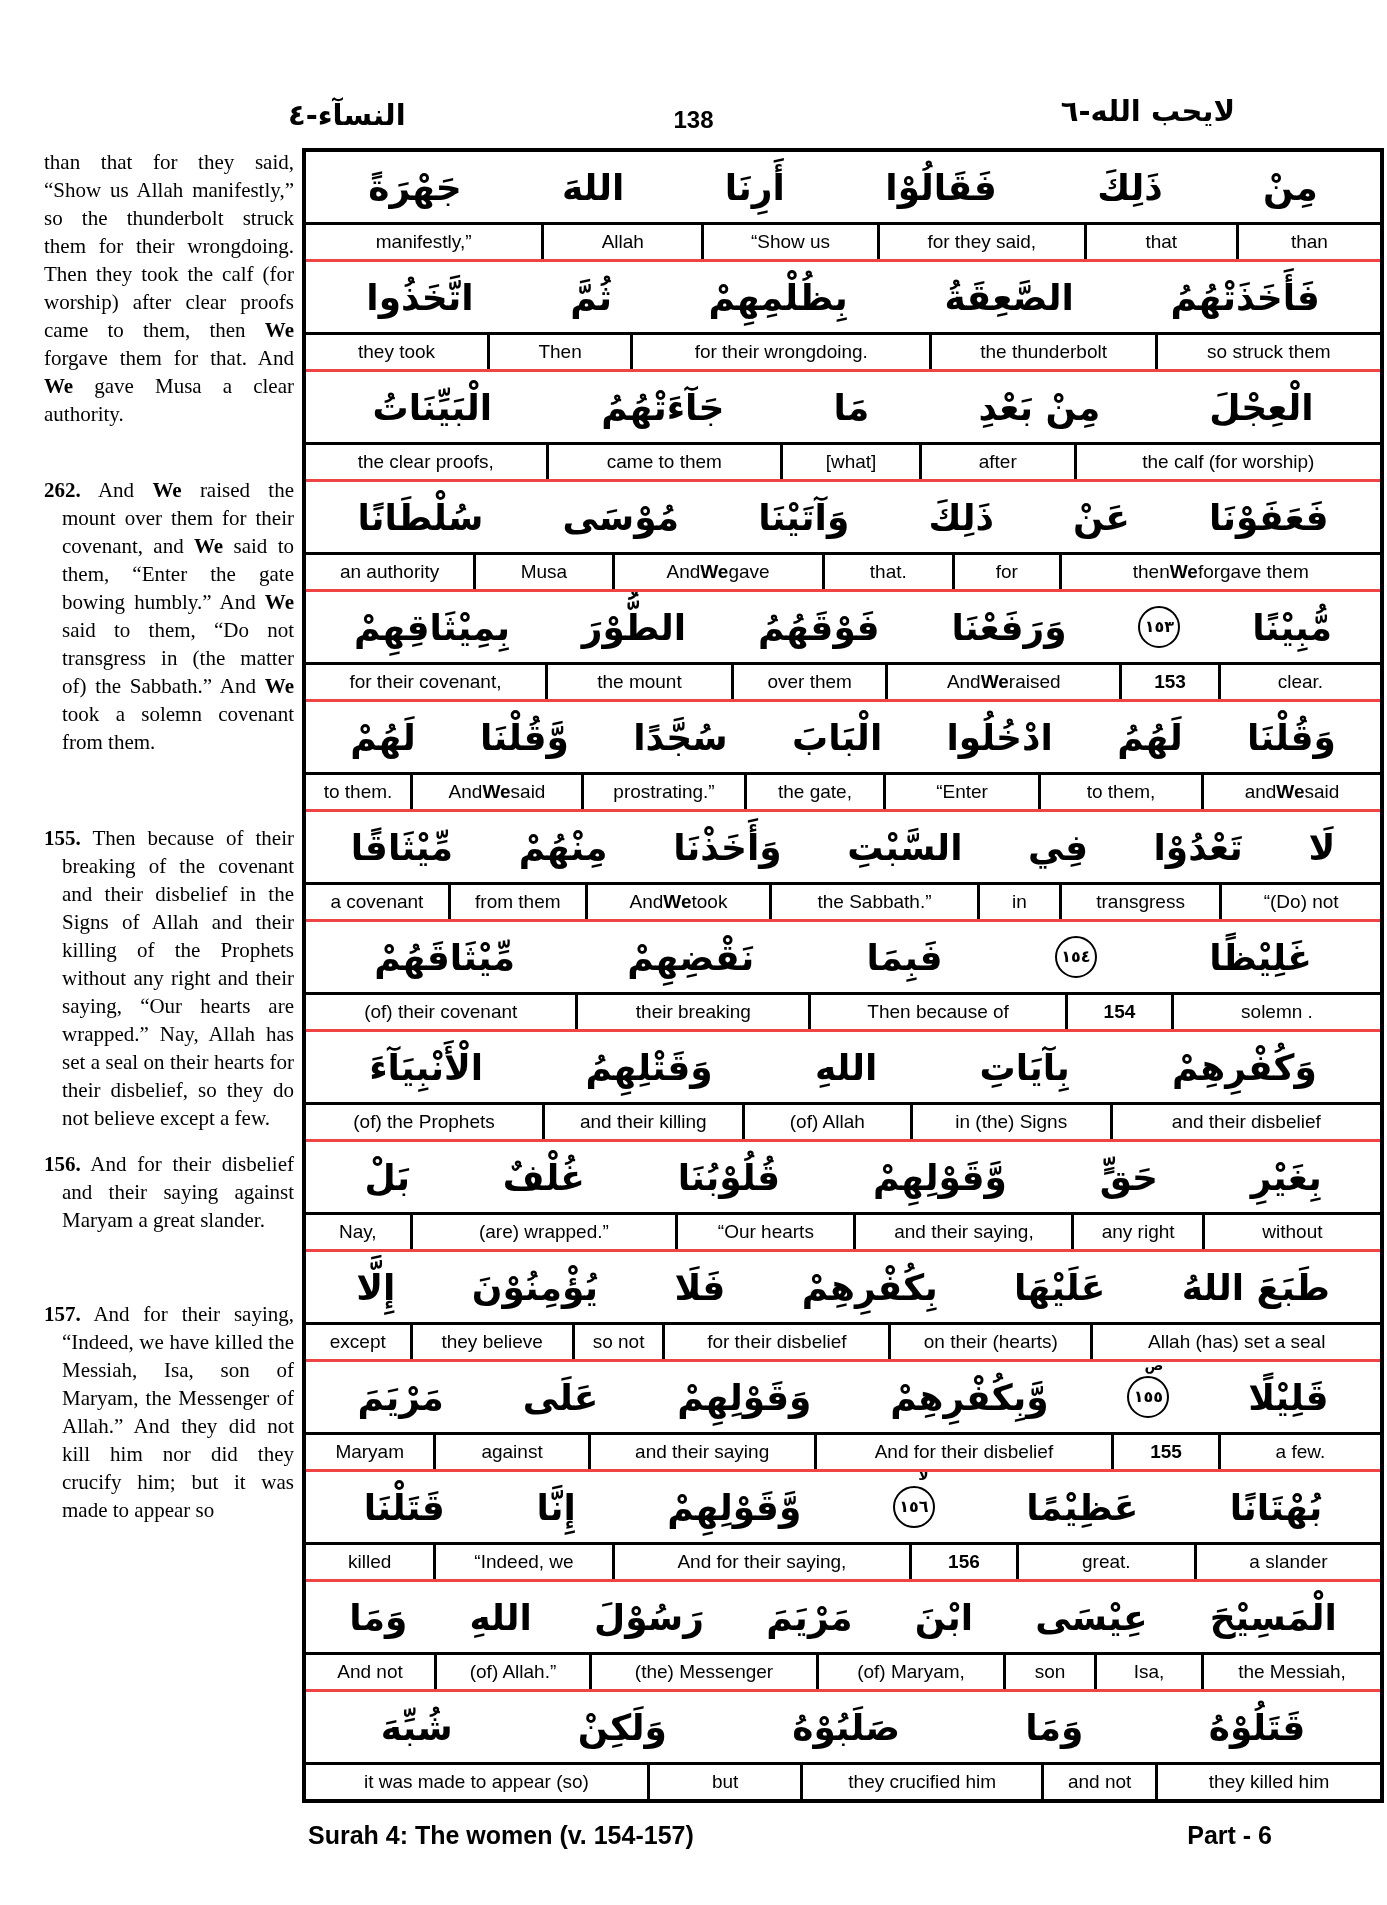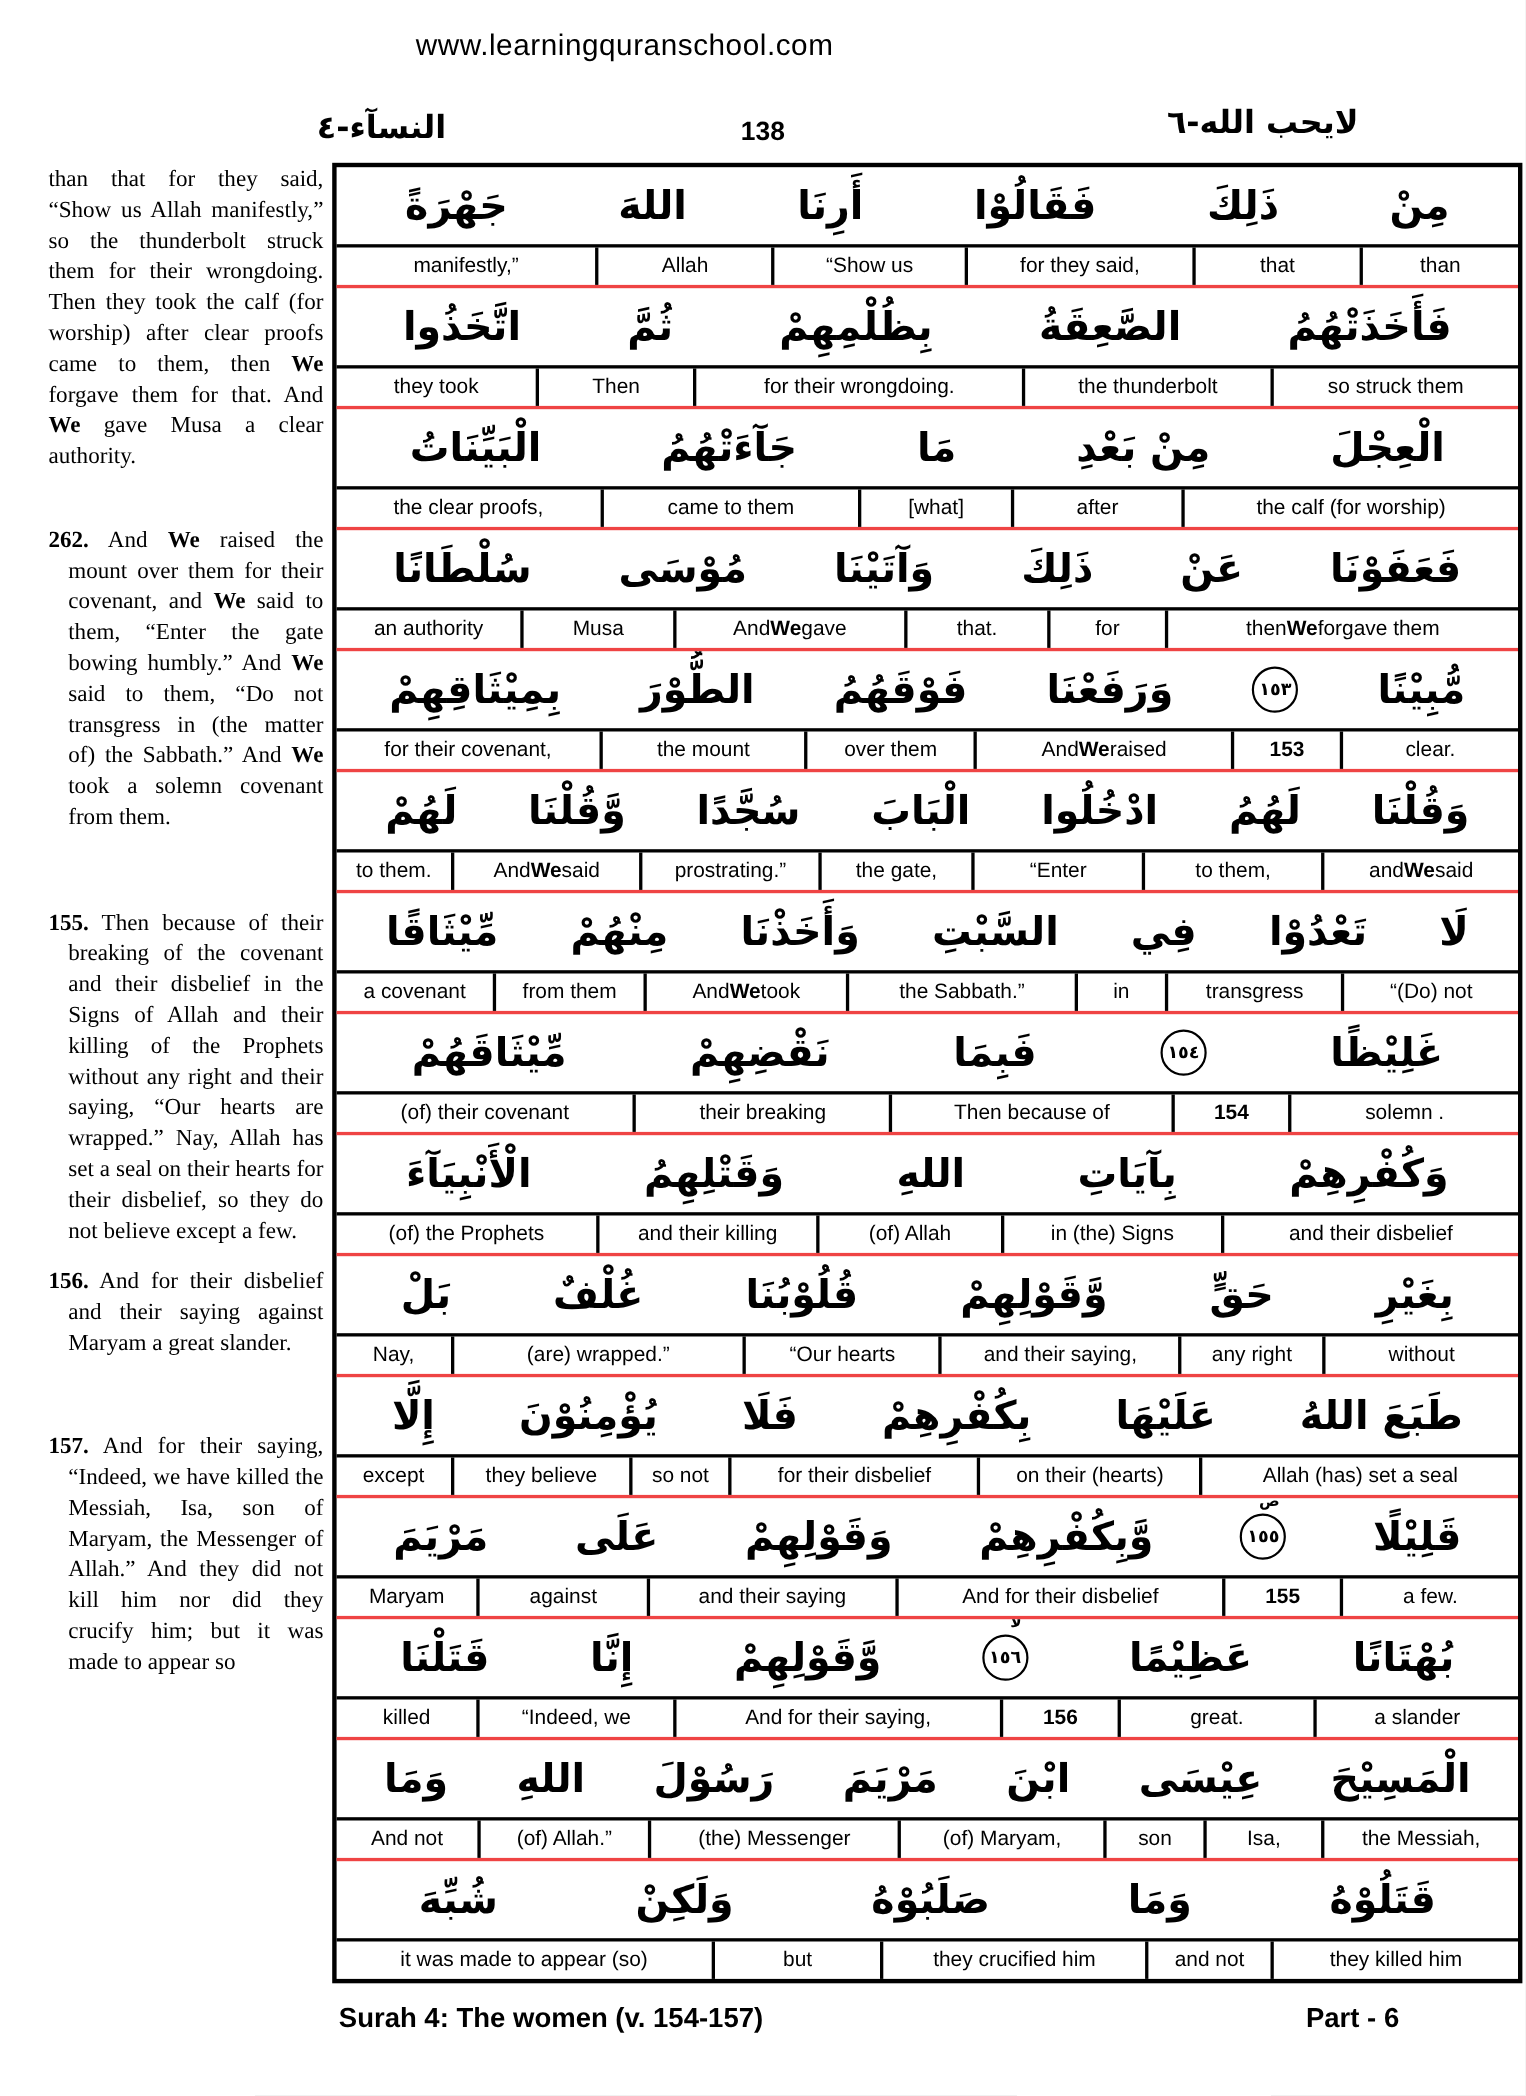--- a/index.html
+++ b/index.html
@@ -61,21 +61,20 @@
     display:flex; justify-content:space-between;
     margin-top:18px; padding-left:6px; padding-right:112px;
     font-family:"Liberation Sans", sans-serif; font-weight:bold; font-size:25px;
   }
 </style>
 </head>
 <body>
 
 <div class="page">
 
-  <div class="url">www.learningquranschool.com</div>
 
   <div class="hdr-ar hdr-left" dir="rtl">النسآء-٤</div>
   <div class="hdr-page">138</div>
   <div class="hdr-ar hdr-right" dir="rtl">لايحب الله-٦</div>
 
   <div class="content">
     <div class="sidebar">
         <p class="para">than that for they said, “Show us Allah manifestly,” so the thunderbolt struck them for their wrongdoing. Then they took the calf (for worship) after clear proofs came to them, then <b>We</b> forgave them for that. And <b>We</b> gave Musa a clear authority.</p>
         <p class="para numbered"><b>262.</b> And <b>We</b> raised the mount over them for their covenant, and <b>We</b> said to them, “Enter the gate bowing humbly.” And <b>We</b> said to them, “Do not transgress in (the matter of) the Sabbath.” And <b>We</b> took a solemn covenant from them.</p>
         <p class="para numbered"><b>155.</b> Then because of their breaking of the covenant and their disbelief in the Signs of Allah and their killing of the Prophets without any right and their saying, “Our hearts are wrapped.” Nay, Allah has set a seal on their hearts for their disbelief, so they do not believe except a few.</p>

